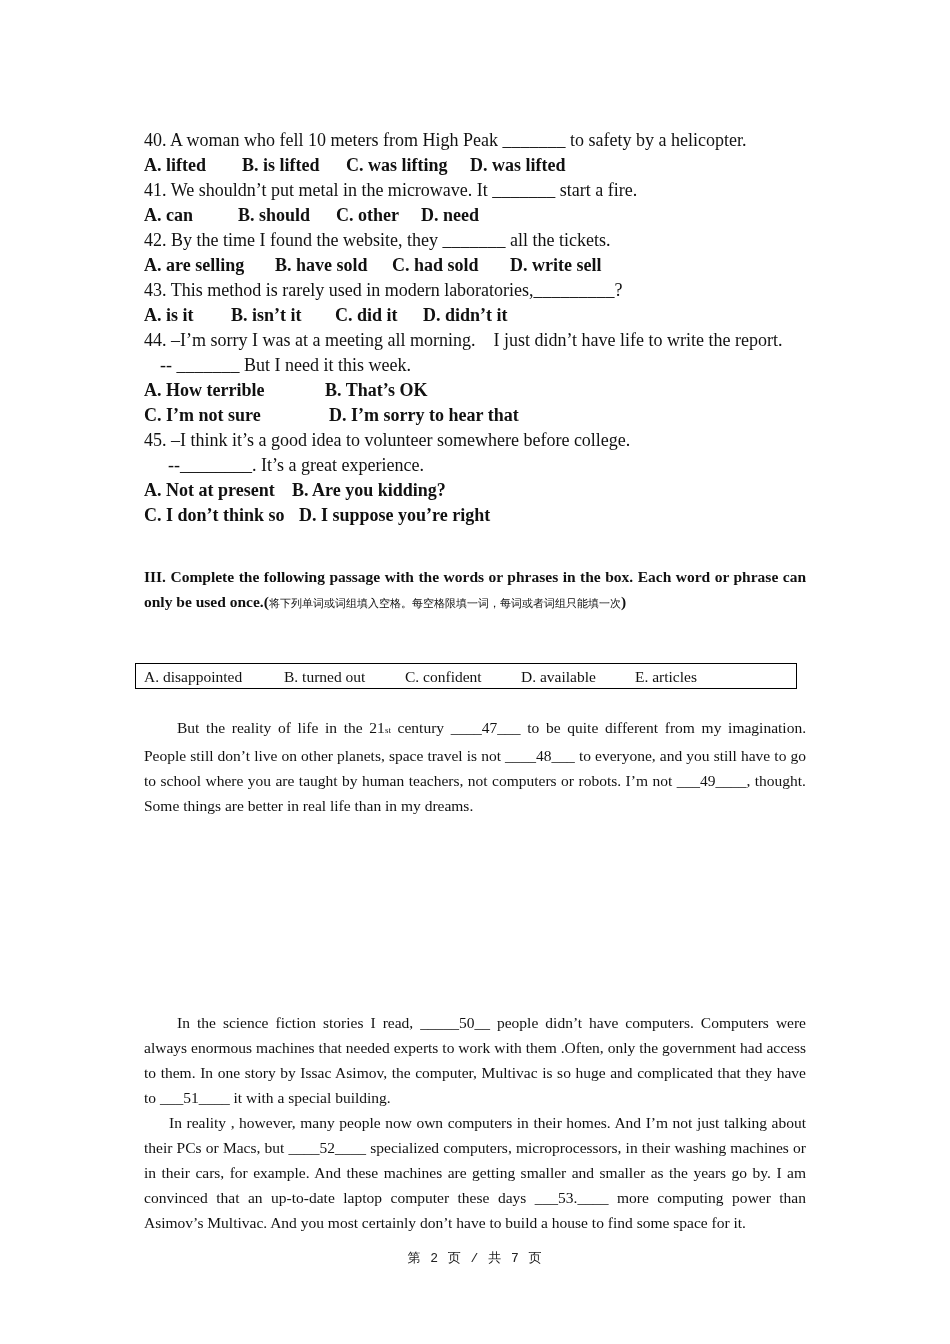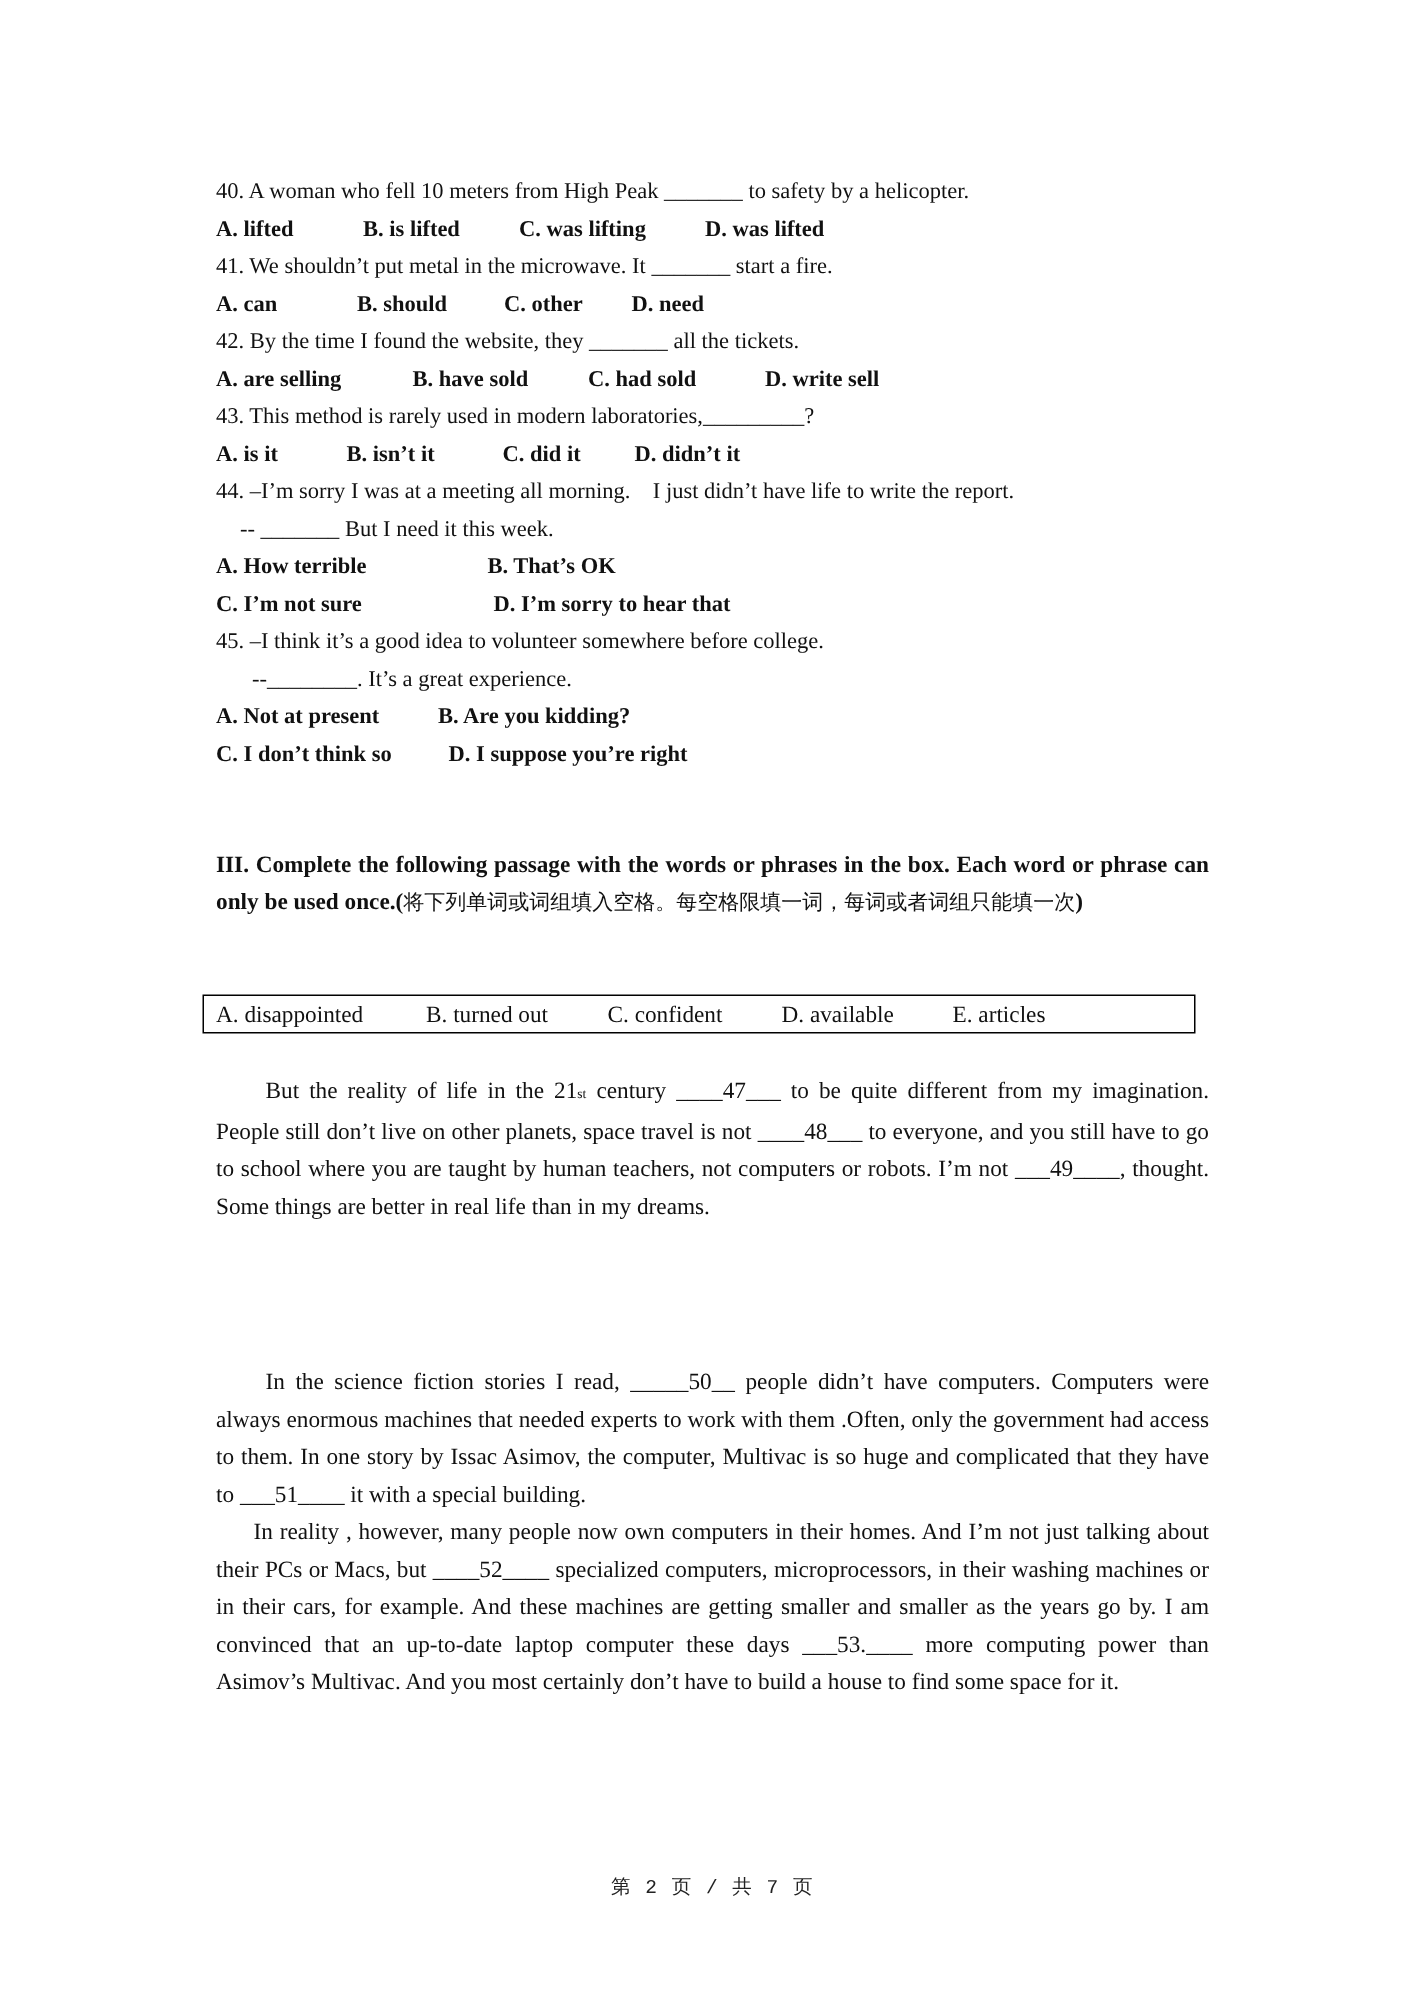--- a/index.html
+++ b/index.html
@@ -1,19 +1,19 @@
 <!DOCTYPE html>
 <html><head>
 <meta charset="utf-8">
 <style>
   html, body { margin: 0; padding: 0; background: #ffffff; }
   body { width: 950px; height: 1344px; position: relative; overflow: hidden;
          font-family: "Liberation Serif", "DejaVu Serif", serif; color: #111; }
   .page { position: absolute; left: 0; top: 0; width: 950px; height: 1344px; }
-  .ln { position: absolute; left: 144px; font-size: 15px; line-height: 20px; white-space: pre; }
+  .ln { position: absolute; left: 144px; font-size: 18px; line-height: 20px; white-space: pre; margin-top: 12px; }
   .opts span { display: inline-block; font-weight: bold; }
   .sec { position: absolute; left: 144px; width: 662px; font-size: 15.5px; line-height: 25px; }
   .sec b { font-weight: bold; }
   .box { position: absolute; left: 135px; width: 662px; height: 26px; border: 1px solid #000;
          font-size: 15.5px; line-height: 26px; box-sizing: border-box; padding-left: 8px; white-space: pre; }
   .para { position: absolute; left: 144px; width: 662px; font-size: 15.5px; line-height: 25px; text-align: justify; }
   .para p { margin: 0; text-indent: 25px; }
   .para p.ind2 { text-indent: 33px; }
   sup { font-size: 9px; vertical-align: 0; position: relative; top: 0px; }
   .footer { position: absolute; top: 1249px; left: 0; width: 950px; text-align: center;
@@ -39,28 +39,28 @@
   <div class="ln" style="top:318px"><span>44.</span> <span>–I’m sorry I was at a meeting all morning.    I just didn’t have life to write the report.</span></div>
   <div class="ln" style="top:343px; left:160px">-- _______ But I need it this week.</div>
   <div class="ln opts" style="top:368px"><span style="width:181px">A. How terrible</span><span>B. That’s OK</span></div>
   <div class="ln opts" style="top:393px"><span style="width:185px">C. I’m not sure</span><span>D. I’m sorry to hear that</span></div>
 
   <div class="ln" style="top:418px"><span>45.</span> <span>–I think it’s a good idea to volunteer somewhere before college.</span></div>
   <div class="ln" style="top:443px; left:168px">--________. It’s a great experience.</div>
   <div class="ln opts" style="top:468px"><span style="width:148px">A. Not at present</span><span>B. Are you kidding?</span></div>
   <div class="ln opts" style="top:493px"><span style="width:155px">C. I don’t think so</span><span>D. I suppose you’re right</span></div>
 
-  <div class="sec" style="top:564px; text-align: justify;"><b>III. Complete the following passage with the words or phrases in the box. Each word or phrase can only be used once.(</b><span style="font-family: Liberation Mono, monospace; font-size: 14px;">将下列单词或词组填入空格。每空格限填一词，每词或者词组只能填一次</span><b>)</b></div>
+  <div class="sec" style="top:564px; text-align: justify;"><b>III. Complete the following passage with the words or phrases in the box. Each word or phrase can only be used once.(</b><span style="font-family: Liberation Mono, monospace; font-size: 11px;">将下列单词或词组填入空格。每空格限填一词，每词或者词组只能填一次</span><b>)</b></div>
 
   <div class="box" style="top:663px"><span style="display:inline-block;width:140px">A. disappointed</span><span style="display:inline-block;width:121px">B. turned out</span><span style="display:inline-block;width:116px">C. confident</span><span style="display:inline-block;width:114px">D. available</span><span>E. articles</span></div>
 
   <div class="para" style="top:715px">
     <p class="ind2"><span>But the reality of life in the 21</span><sup>st</sup><span> century ____47___ to be quite different from my imagination. People still don’t live on other planets, space travel is not ____48___ to everyone, and you still have to go to school where you are taught by human teachers, not computers or robots. I’m not ___49____, thought. Some things are better in real life than in my dreams.</span></p>
   </div>
 
 
-  <div class="para" style="top:909px">
+  <div class="para" style="top:1010px">
     <p class="ind2">In the science fiction stories I read, _____50__ people didn’t have computers. Computers were always enormous machines that needed experts to work with them .Often, only the government had access to them. In one story by Issac Asimov, the computer, Multivac is so huge and complicated that they have to ___51____ it with a special building.</p>
     <p>In reality , however, many people now own computers in their homes. And I’m not just talking about their PCs or Macs, but ____52____ specialized computers, microprocessors, in their washing machines or in their cars, for example. And these machines are getting smaller and smaller as the years go by. I am convinced that an up-to-date laptop computer these days ___53.____ more computing power than Asimov’s Multivac. And you most certainly don’t have to build a house to find some space for it.</p>
   </div>
 
   <div class="footer">第 2 页 / 共 7 页</div>
 </div>
 
 </body></html>

